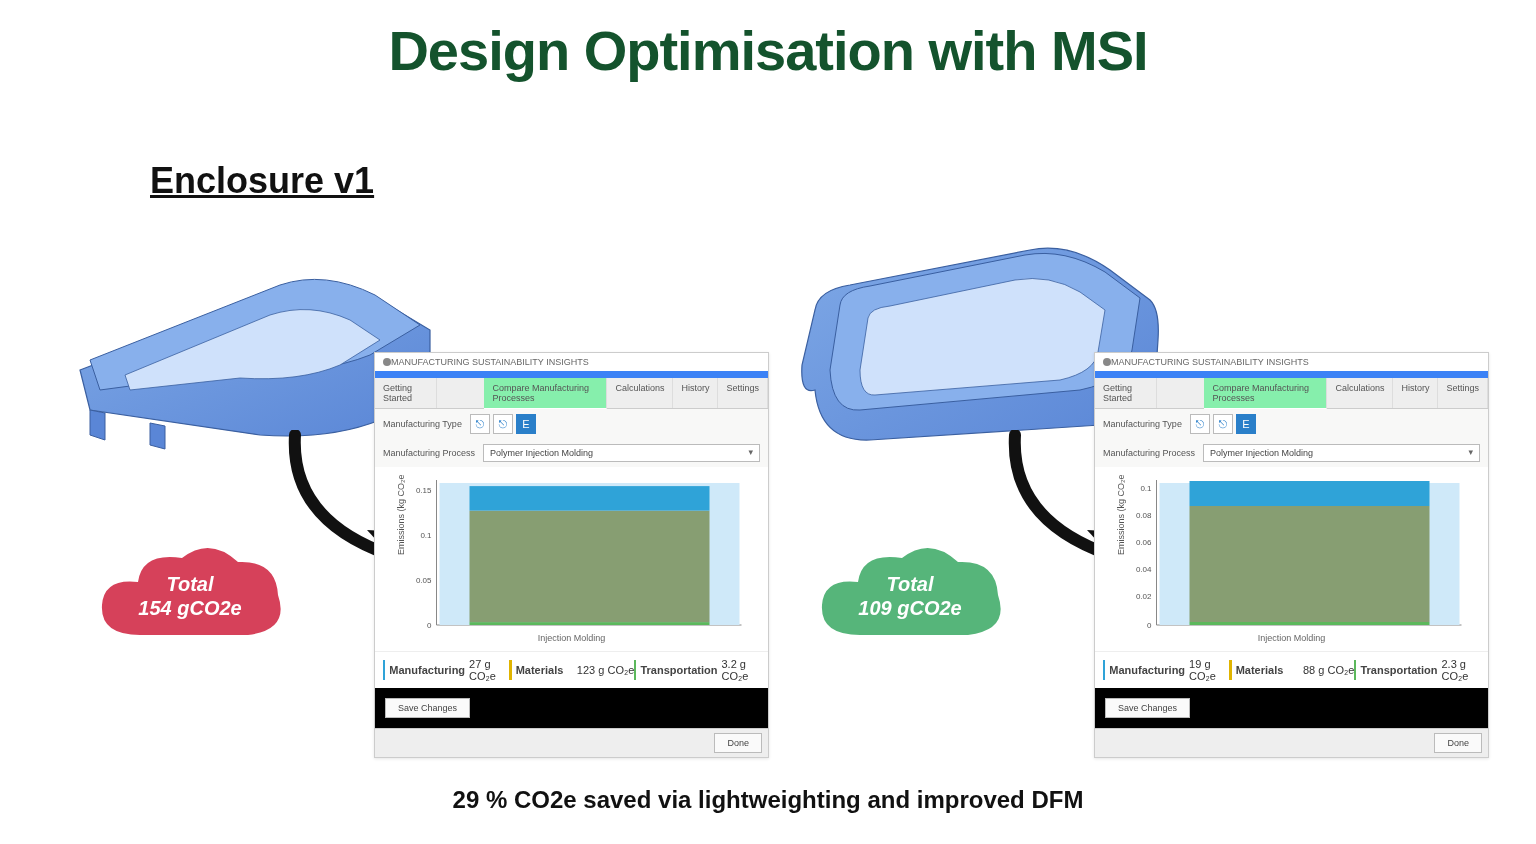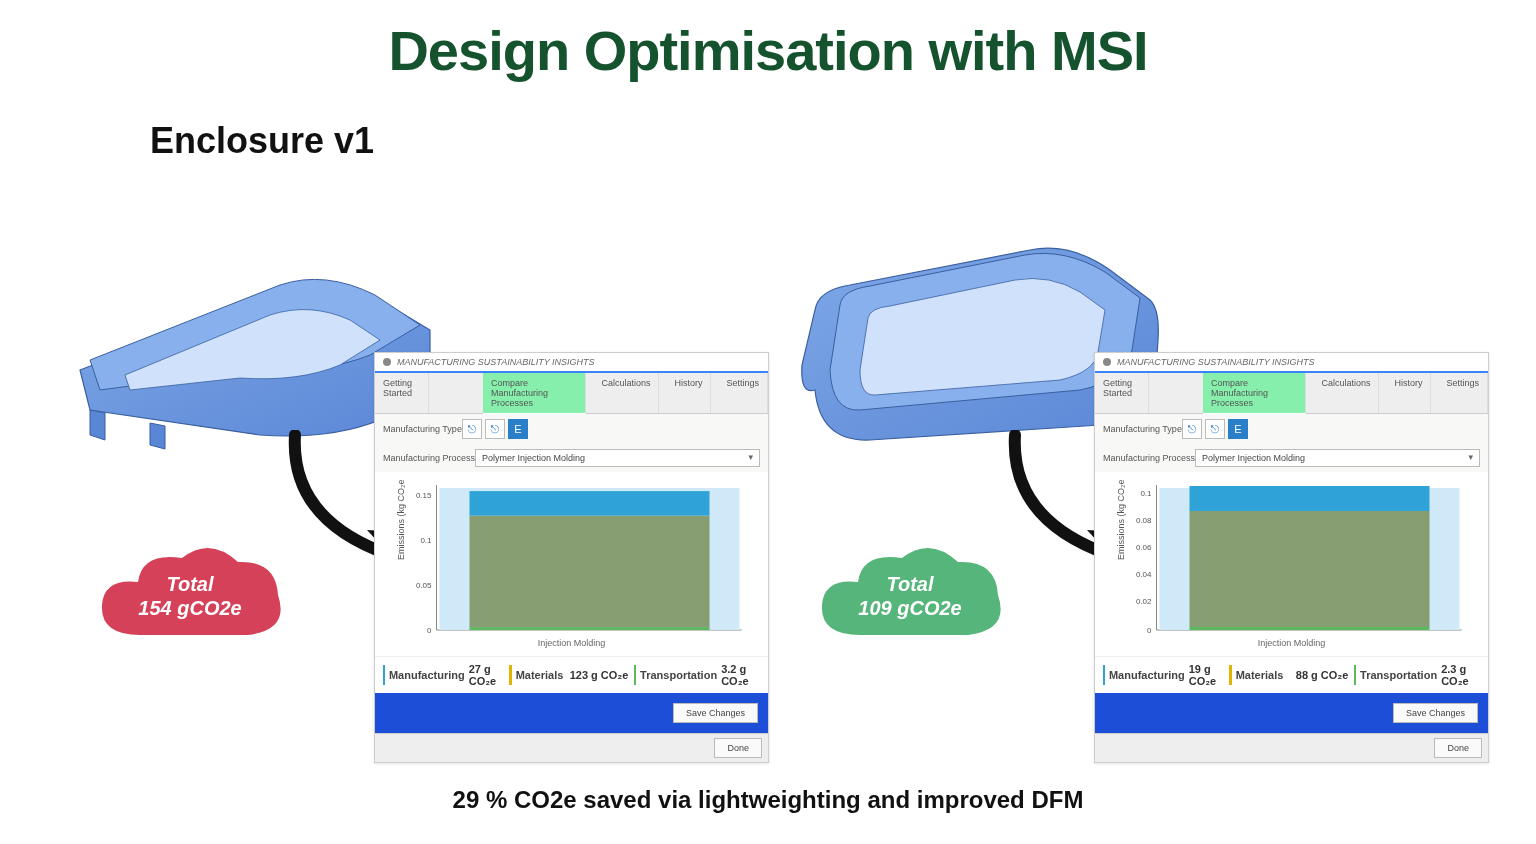--- a/index.html
+++ b/index.html
@@ -33,21 +33,23 @@
   .column {
     position: absolute;
     width: 720px;
     top: 120px;
   }
   .col-left { left: 60px; }
   .col-right { left: 780px; }
   .col-title {
     font-size: 36px;
     font-weight: 900;
+    text-decoration: underline;
     color: #111;
+    margin-top: 40px;
   }
   .col-left .col-title { margin-left: 90px; }
   .col-right .col-title { margin-left: 200px; }
 
   
   .part3d {
     position: absolute;
     top: 70px;
     left: -30px;
     width: 430px;
@@ -93,48 +95,47 @@
     top: 232px;
     left: 314px;
     width: 395px;
     background: #f4f4f3;
     border: 1px solid #ccc;
     font-size: 10px;
     color: #444;
     box-shadow: 0 1px 3px rgba(0,0,0,.1);
   }
   .panel-header {
-    display:flex; align-items:center; gap:6px;
+    display:flex; align-items:center; 
     padding: 4px 8px;
     background: #fff;
-    border-bottom: 2px solid #3b82f6;
+    border-bottom: 7px solid #3b82f6;
     font-size: 9px;
     color:#666;
-    font-style:italic;
   }
   .panel-header .dot { width:8px;height:8px;border-radius:50%;background:#888;display:inline-block; }
   .tabs {
     display:flex;
     background:#eee;
     border-bottom:1px solid #ccc;
     font-size:9px;
-    gap:7px;
   }
   .tab {
     padding:5px 8px;
     border-right:1px solid #ddd;
     background:#eee;
     color:#555;
     cursor:pointer;
   }
   .tab.active { background:#86efac; border-bottom:1px solid #fff; margin-bottom:-1px;margin-left:47px; }
   .row {
     display:flex;
     align-items:center;
     padding:5px 8px;
+    gap:8px;
     font-size:9px;
     background:#f8f8f7;
   }
   .row label { color:#555; }
   .type-btns { display:flex; gap:3px; margin-left:auto; margin-right:auto; }
   .type-btn {
     width:20px;height:20px;
     border:1px solid #bbb;
     background:#fff;
     display:flex;align-items:center;justify-content:center;
@@ -170,22 +171,22 @@
     font-size:11px;
   }
   .legend-item {
     flex:1;
     display:flex;
     align-items:center;
     gap:4px;
   }
   .legend-bar { width:3px; height:20px; display:inline-block; }
   .legend-item .lname { font-weight:700; color:#444; }
-  .legend-item .lval { margin-left:auto; font-weight:700; color:#333; padding-right:6px; }
-  .save-row { padding:10px; text-align:right; background:#1d4ed8; }
+  .legend-item .lval { margin-left:auto; font-weight:400; color:#333; padding-right:0; }
+  .save-row { padding:10px; text-align:left; background:#000000; }
   .save-btn, .done-btn {
     display:inline-block;
     padding:4px 12px;
     font-size:9px;
     border:1px solid #bbb;
     background:#fafafa;
     color:#444;
   }
   .done-row { padding:4px 6px; text-align:right; background:#eee; border-top:1px solid #ccc; }
 

